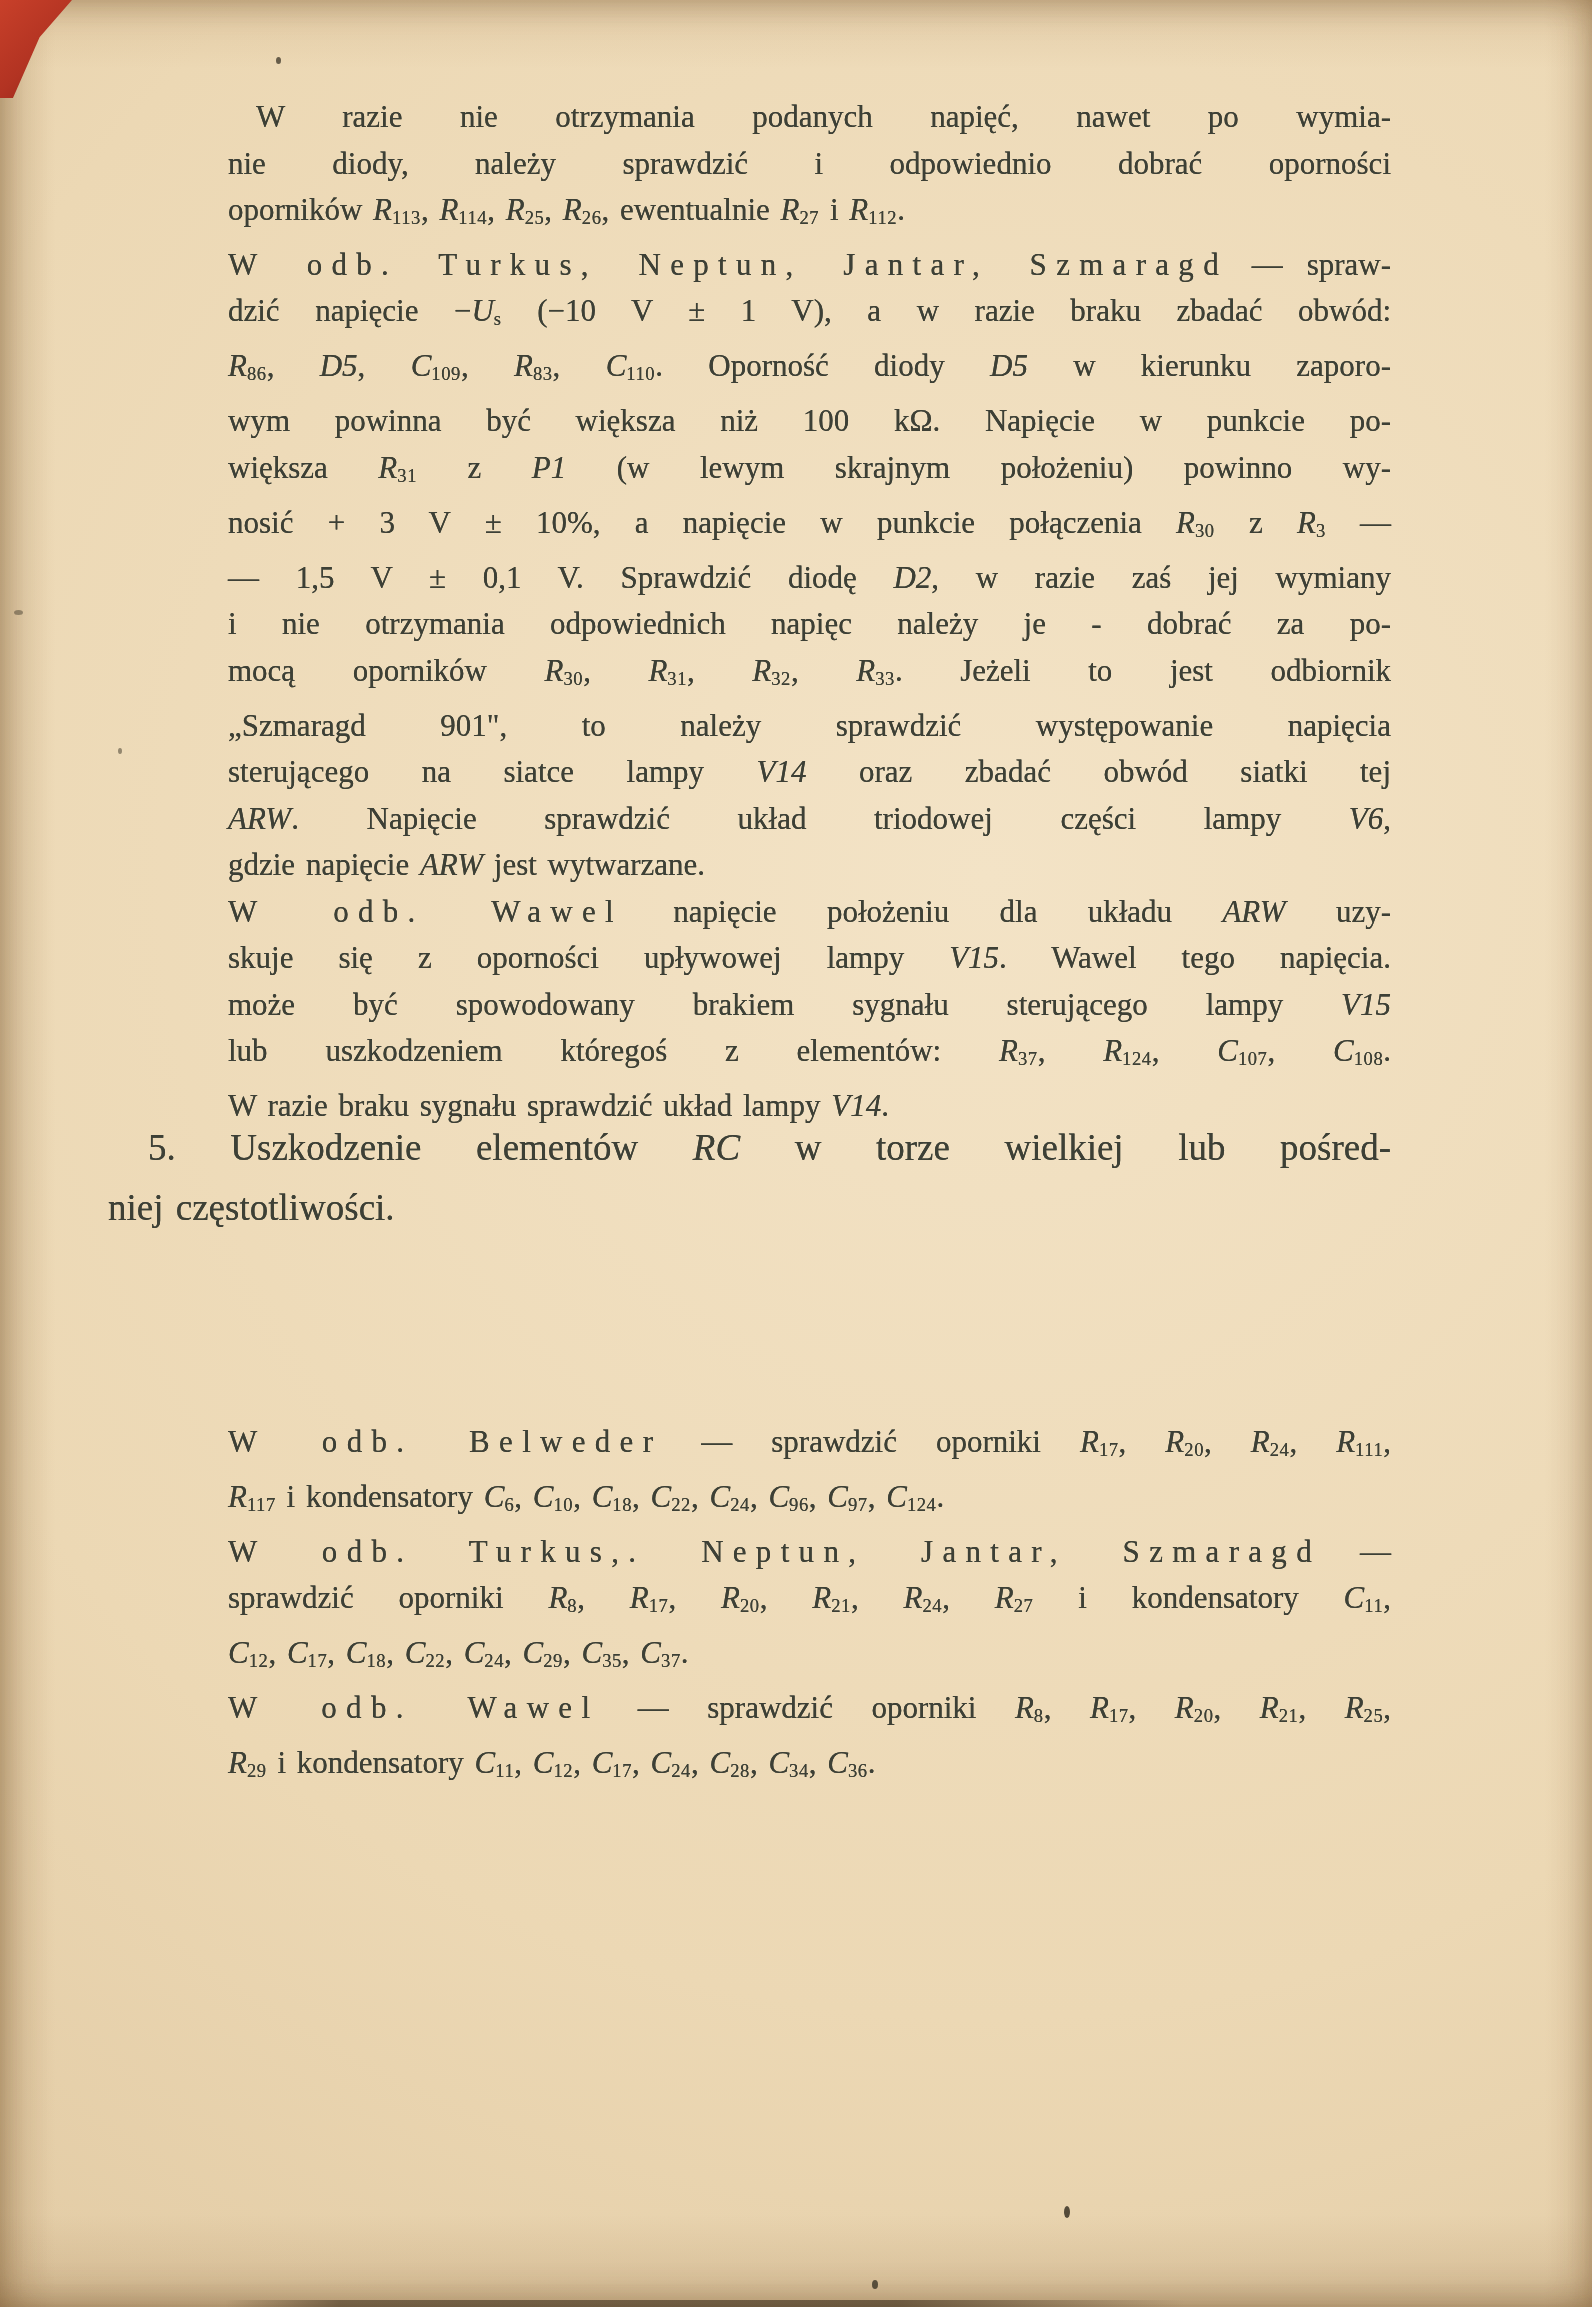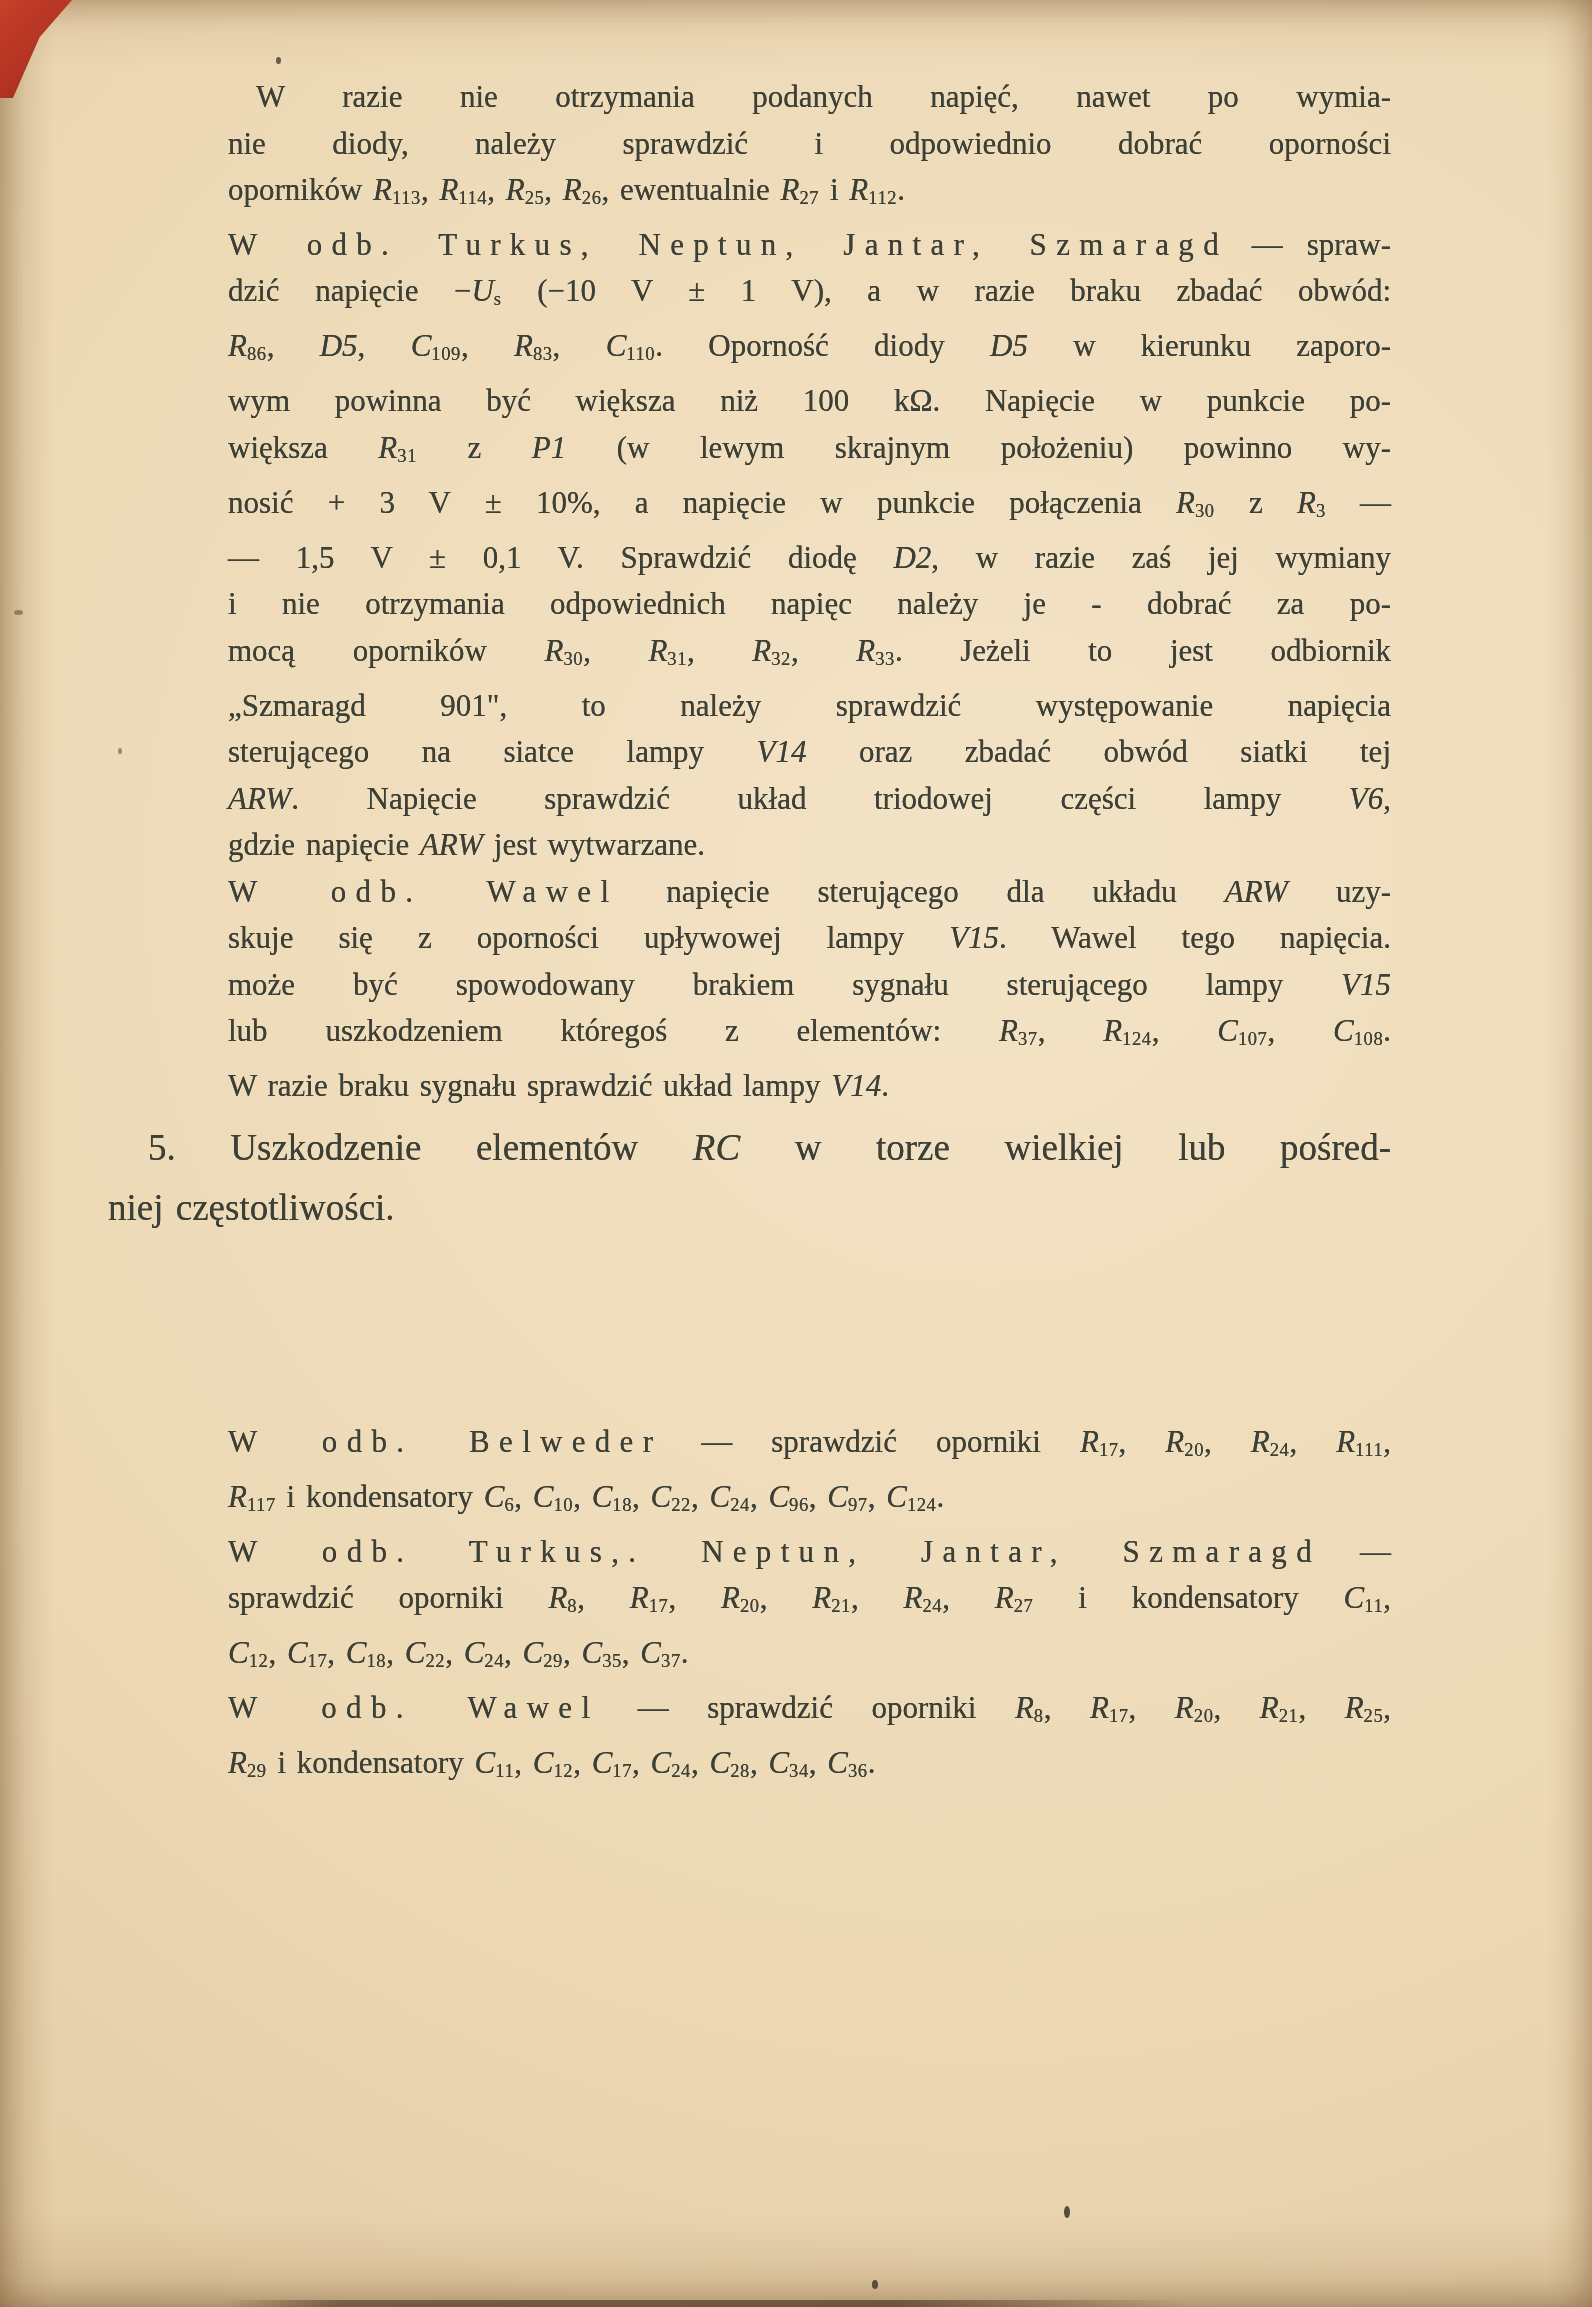--- a/index.html
+++ b/index.html
@@ -17,21 +17,21 @@
         color:var(--ink);}
   .tblock{position:absolute;}
   .blk-a,.blk-c{left:228px;width:1163px;font-size:31px;line-height:46.5px;}
   .blk-a{top:74px;}
   .blk-c{top:1419px;}
   .blk-b{left:108px;width:1283px;top:1118px;font-size:37px;line-height:60px;}
   .para{margin:0;word-spacing:3px;
         text-shadow:0 0 0.5px var(--ink);}
   .line{text-align:justify;text-align-last:justify;white-space:normal;}
   .line.last{text-align-last:left;}
-  .blk-a .line.ind,.blk-c .line.ind{text-indent:28px;}
+  .blk-a .line.ind,.blk-c .line.ind{text-indent:28px;margin-top:20px;}
   .blk-b .line.ind{text-indent:40px;}
   .it{font-style:italic;}
   .sb{font-size:0.60em;vertical-align:-0.24em;letter-spacing:0.03em;}
   .sp{letter-spacing:0.30em;word-spacing:0.34em;}
   
   .corner-red{position:absolute;left:0;top:0;width:72px;height:98px;
         background:linear-gradient(135deg,#c8402a 0%,#b23322 55%,#8c2417 100%);
         clip-path:polygon(0 0,100% 0,55% 38%,18% 100%,0 100%);}
   .speck{position:absolute;background:#3a3326;border-radius:50%;}
   .sp1{left:276px;top:57px;width:5px;height:7px;opacity:.75;}
@@ -70,21 +70,21 @@
         <div class="line"><span class="r">nosić + 3 V ± 10%, a napięcie w punkcie połączenia </span><span class="it">R</span><span class="sb">30</span><span class="r"> z </span><span class="it">R</span><span class="sb">3</span><span class="r"> —</span></div>
         <div class="line"><span class="r">— 1,5 V ± 0,1 V. Sprawdzić diodę </span><span class="it">D2</span><span class="r">, w razie zaś jej wymiany</span></div>
         <div class="line"><span class="r">i nie otrzymania odpowiednich napięc należy je - dobrać za po-</span></div>
         <div class="line"><span class="r">mocą oporników </span><span class="it">R</span><span class="sb">30</span><span class="r">, </span><span class="it">R</span><span class="sb">31</span><span class="r">, </span><span class="it">R</span><span class="sb">32</span><span class="r">, </span><span class="it">R</span><span class="sb">33</span><span class="r">. Jeżeli to jest odbiornik</span></div>
         <div class="line"><span class="r">„Szmaragd 901", to należy sprawdzić występowanie napięcia</span></div>
         <div class="line"><span class="r">sterującego na siatce lampy </span><span class="it">V14</span><span class="r"> oraz zbadać obwód siatki tej</span></div>
         <div class="line"><span class="it">ARW</span><span class="r">. Napięcie sprawdzić układ triodowej części lampy </span><span class="it">V6</span><span class="r">,</span></div>
         <div class="line last"><span class="r">gdzie napięcie </span><span class="it">ARW</span><span class="r"> jest wytwarzane.</span></div>
       </div>
       <div class="para">
-        <div class="line"><span class="sp">W odb. Wawel</span><span class="r"> napięcie sterującego dla układu </span><span class="it">ARW</span><span class="r"> uzy-</span></div>
+        <div class="line"><span class="sp">W odb. Wawel</span><span class="r"> napięcie położeniu dla układu </span><span class="it">ARW</span><span class="r"> uzy-</span></div>
         <div class="line"><span class="r">skuje się z oporności upływowej lampy </span><span class="it">V15</span><span class="r">. Wawel tego napięcia.</span></div>
         <div class="line"><span class="r">może być spowodowany brakiem sygnału sterującego lampy </span><span class="it">V15</span></div>
         <div class="line"><span class="r">lub uszkodzeniem któregoś z elementów: </span><span class="it">R</span><span class="sb">37</span><span class="r">, </span><span class="it">R</span><span class="sb">124</span><span class="r">, </span><span class="it">C</span><span class="sb">107</span><span class="r">, </span><span class="it">C</span><span class="sb">108</span><span class="r">.</span></div>
         <div class="line last"><span class="r">W razie braku sygnału sprawdzić układ lampy </span><span class="it">V14</span><span class="r">.</span></div>
       </div>
     </div>
   <div class="tblock blk-b">
       <div class="para">
         <div class="line ind"><span class="r">5. Uszkodzenie elementów </span><span class="it">RC</span><span class="r"> w torze wielkiej lub pośred-</span></div>
         <div class="line last"><span class="r">niej częstotliwości.</span></div>

